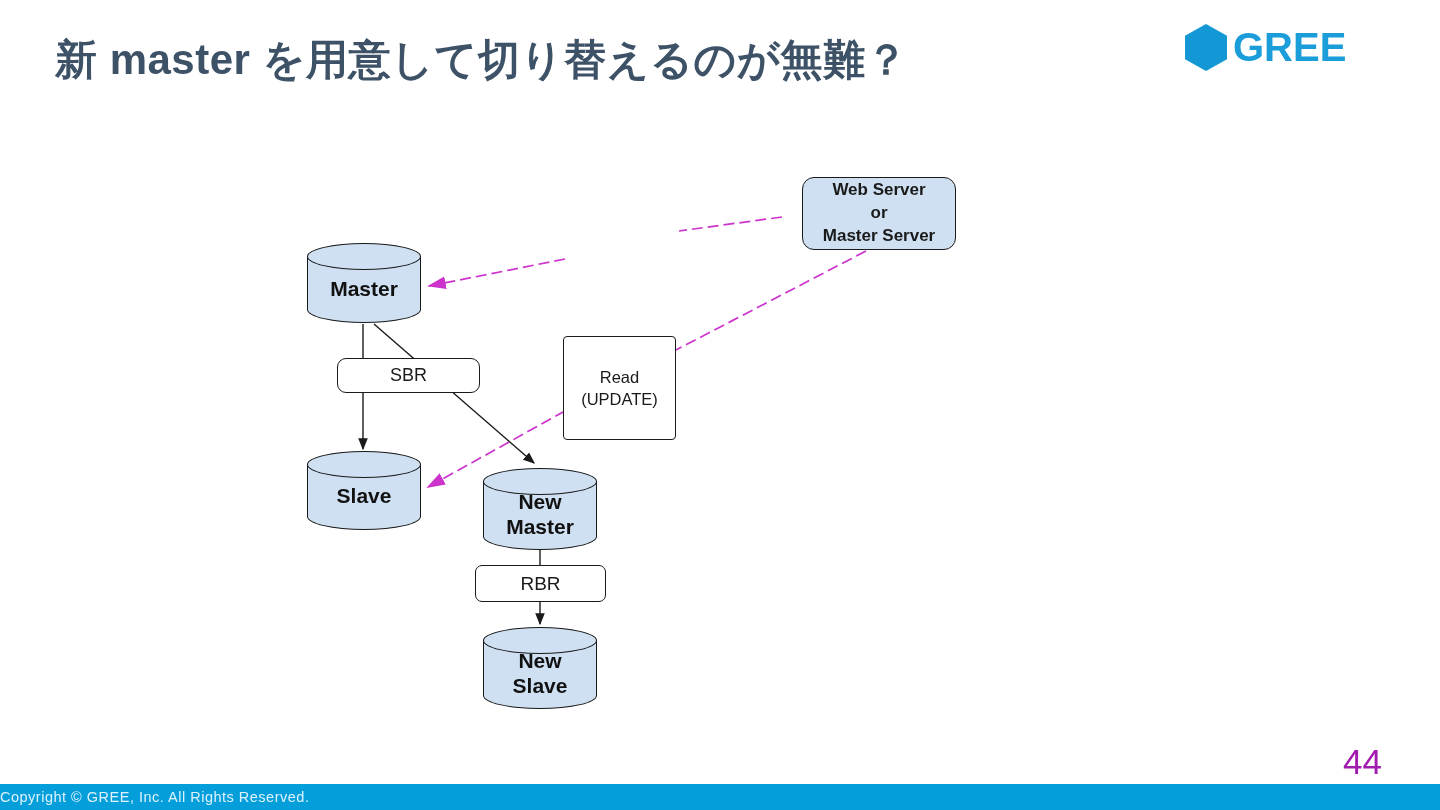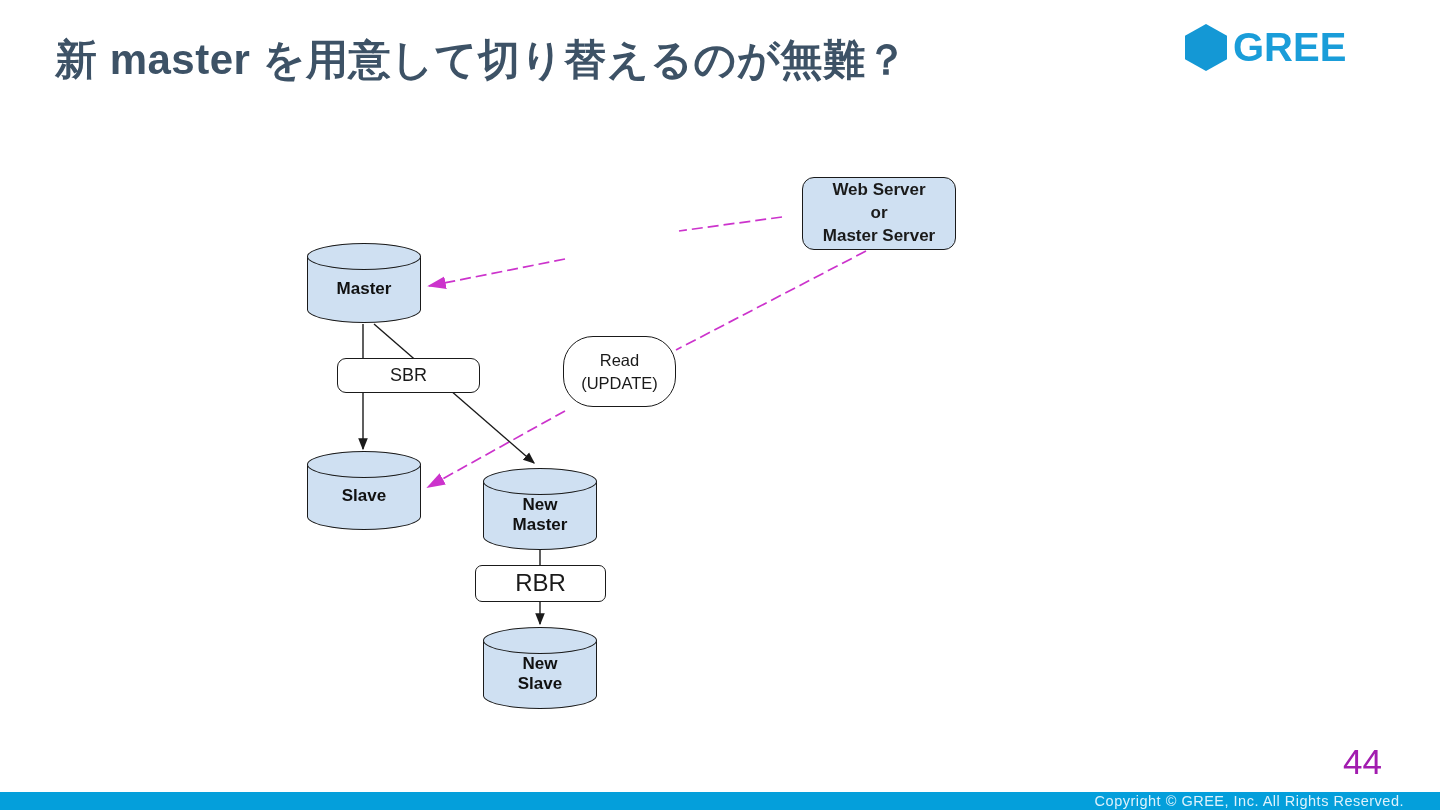--- a/index.html
+++ b/index.html
@@ -33,50 +33,50 @@
   .box {
     position:absolute; box-sizing:border-box; z-index:2;
     border:1.6px solid #1a1a1a; background:#ffffff;
     display:flex; flex-direction:column; align-items:center; justify-content:center;
     font-size:16.5px; color:#1a1a1a; line-height:1.35; text-align:center;
   }
   .box-write    { left:565px; top:170px; width:113px; height:121px; border-radius:24px; }
   .box-web      { left:782px; top:177px; width:154px; height:73px;  border-radius:12px;
                   background:#cfe0f2; font-weight:bold; font-size:17px;margin-left:20px; }
   .box-sbr      { left:337px; top:358px; width:143px; height:35px;  border-radius:9px;  font-size:18px; }
-  .box-read     { left:563px; top:336px; width:113px; height:71px;  border-radius:30px; }
-  .box-rbr      { left:475px; top:565px; width:131px; height:37px;  border-radius:7px;  font-size:24px; }
+  .box-read     { left:563px; top:336px; width:113px; height:104px;  border-radius:4px; }
+  .box-rbr      { left:475px; top:565px; width:131px; height:37px;  border-radius:7px;  font-size:19px; }
 
   
   .cyl { position:absolute; z-index:2; }
   .cyl .part { position:absolute; box-sizing:border-box; background:#cfe0f2; border:1.5px solid #1a1a1a; }
   .cyl .top  { left:0; right:0; top:0;    height:27px; border-radius:50%; z-index:3; }
   .cyl .bot  { left:0; right:0; bottom:0; height:27px; border-radius:50%; z-index:1; }
   .cyl .mid  { left:0; right:0; top:13px; bottom:13px; border-top:none; border-bottom:none; z-index:2; }
   .cyl .lbl  {
     position:absolute; left:0; right:0; top:18px; bottom:6px; z-index:4;
     display:flex; flex-direction:column; align-items:center; justify-content:center;
-    font-weight:bold; font-size:17px; color:#111111; line-height:1.18; text-align:center;
+    font-weight:bold; font-size:21px; color:#111111; line-height:1.18; text-align:center;
   }
   .cyl-master    { left:307px; top:243px; width:114px; height:80px; }
   .cyl-slave     { left:307px; top:451px; width:114px; height:79px; }
   .cyl-newmaster { left:483px; top:468px; width:114px; height:82px; }
   .cyl-newslave  { left:483px; top:627px; width:114px; height:82px; }
 
   .m-line { stroke:#cc33cc; stroke-width:1.7; stroke-dasharray:11 5; fill:none; }
   .k-line { stroke:#1a1a1a; stroke-width:1.4; fill:none; }
 
   
   .page-number {
     position:absolute; right:58px; top:742px;
     font-size:35px; color:#a21caf;
   }
   .footer-bar {
-    position:absolute; left:0; right:0; bottom:0; height:18px; background:#049fdb;
-    display:flex; align-items:center; justify-content:flex-end; padding-right:36px;
+    position:absolute; left:0; right:0; bottom:0; height:26px; background:#049fdb;
+    display:flex; align-items:center; justify-content:flex-start; padding-right:36px;
     z-index:5;
   }
   .footer-bar span { font-size:14.5px; color:#ddf2fc; letter-spacing:0.5px; }
 </style>
 </head>
 <body>
 
 <div class="slide">
 
   <h1 class="title">新 master を用意して切り替えるのが無難？</h1>

